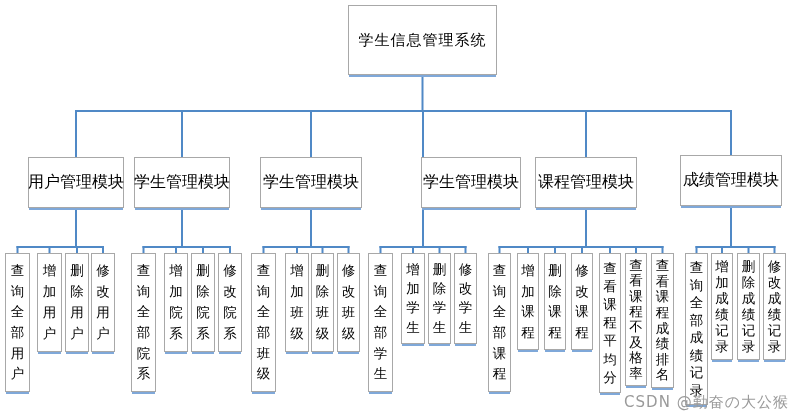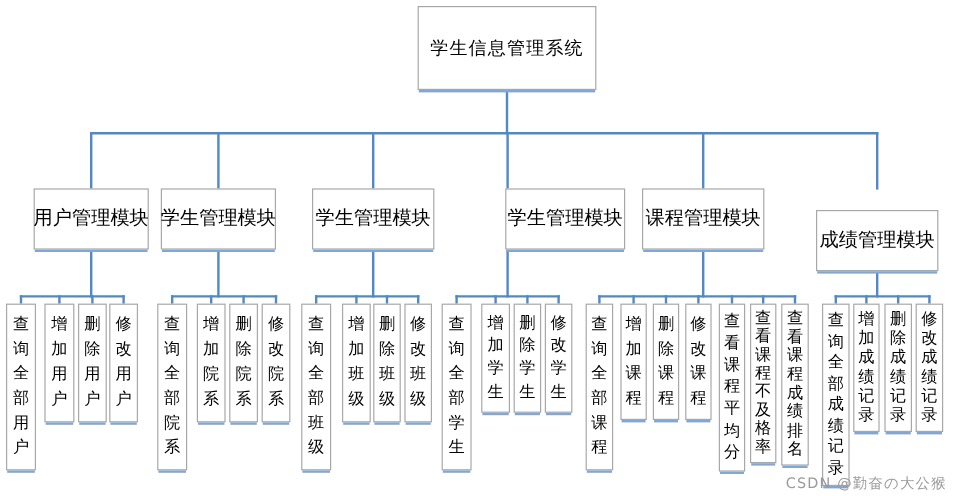--- a/index.html
+++ b/index.html
@@ -18,21 +18,21 @@
   }
   .root-box{font-size:15px;letter-spacing:1px;}
   .module-box{font-size:16px;white-space:nowrap;}
   .leaf-box{
     flex-direction:column;justify-content:space-evenly;
     font-size:13.5px;padding:3px 0;
   }
   .leaf-box span{line-height:1;display:block;}
   #watermark{
     position:absolute;right:6px;bottom:1px;
-    font-size:12px;color:#9a9a9a;letter-spacing:1px;
+    font-size:15px;color:#9a9a9a;letter-spacing:1px;
     white-space:nowrap;
   }
 </style>
 </head>
 <body>
 
 <div id="canvas">
   <svg id="connectors" width="795" height="413">
       <line x1="422.5" y1="75" x2="422.5" y2="111" stroke="#5089c6" stroke-width="2" stroke-linecap="square"></line>
       <line x1="76" y1="111" x2="731" y2="111" stroke="#5089c6" stroke-width="2" stroke-linecap="square"></line>
@@ -241,21 +241,21 @@
       <div class="box leaf-box" style="left: 651px; top: 253px; width: 23px; height: 135px;">
         <span>查</span>
         <span>看</span>
         <span>课</span>
         <span>程</span>
         <span>成</span>
         <span>绩</span>
         <span>排</span>
         <span>名</span>
       </div>
-      <div class="box module-box" style="left: 680px; top: 175px; width: 102px; height: 51px;">成绩管理模块</div>
+      <div class="box module-box" style="left: 680px; top: 155px; width: 102px; height: 51px;">成绩管理模块</div>
       <div class="box leaf-box" style="left: 685px; top: 253px; width: 23px; height: 152px;">
         <span>查</span>
         <span>询</span>
         <span>全</span>
         <span>部</span>
         <span>成</span>
         <span>绩</span>
         <span>记</span>
         <span>录</span>
       </div>

